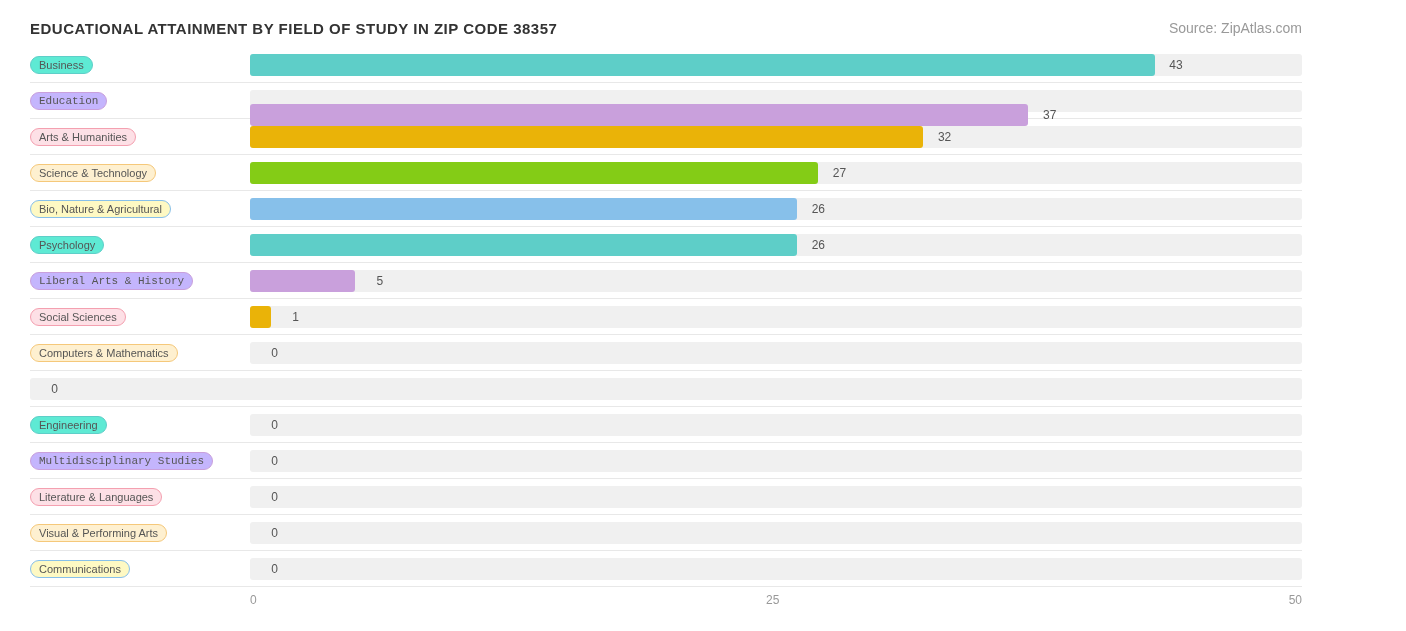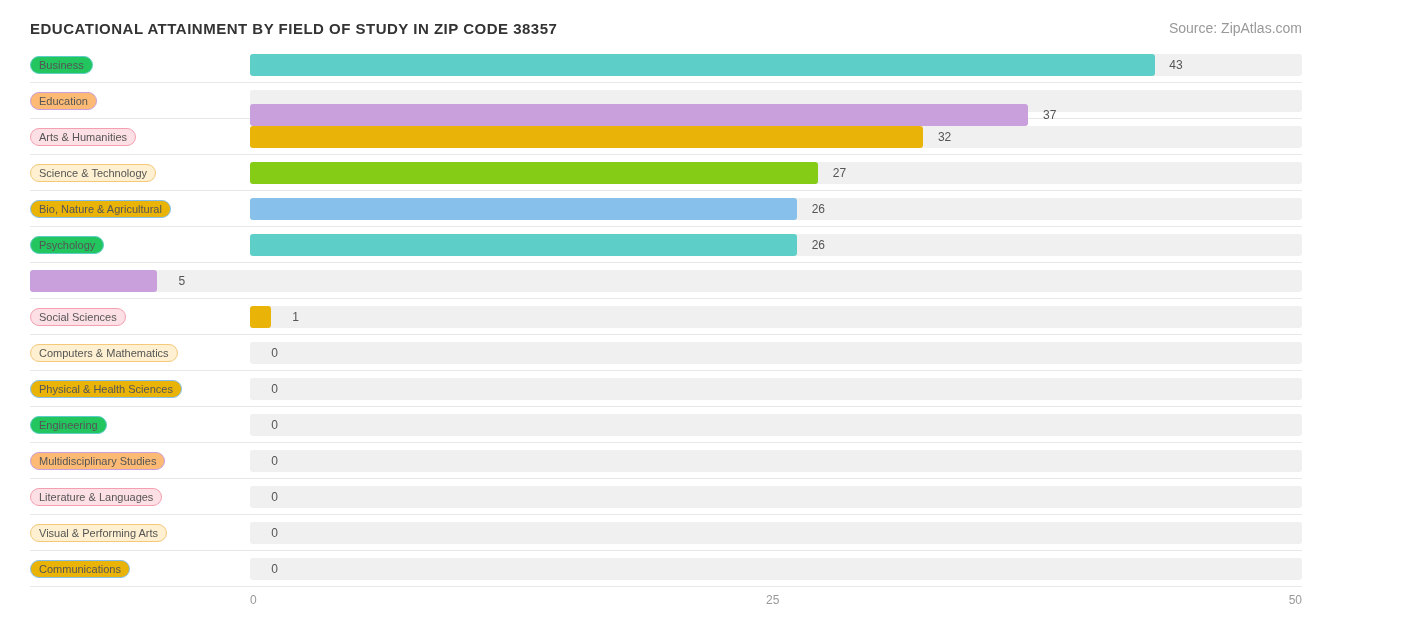--- a/index.html
+++ b/index.html
@@ -105,25 +105,25 @@
       justify-content: space-between;
       font-size: 12px;
       color: #999;
     }
     
     .color-teal { background: #5ecec8; text-align: center; }
     .color-purple { background: #c9a0dc; }
     .color-pink { background: #eab308; }
     .color-orange { background: #84cc16; }
     .color-blue { background: #87c0ea; }
-    .pill-teal { background: #22c55e; border: 1px solid #5ecec8; }
-    .pill-purple { background: #fdba74; border: 1px solid #c9a0dc; }
+    .pill-teal { background: #5eead4; border: 1px solid #5ecec8; }
+    .pill-purple { background: #c4b5fd; border: 1px solid #c9a0dc; font-family: Liberation Mono, monospace; }
     .pill-pink { background: #fde0e6; border: 1px solid #f4a0b0; }
     .pill-orange { background: #fef0d0; border: 1px solid #f5c87a; }
-    .pill-blue { background: #eab308; border: 1px solid #87c0ea; }
+    .pill-blue { background: #fef9c3; border: 1px solid #87c0ea; }
   </style>
 </head>
 <body>
 
 <div class="chart-container">
   <div class="chart-title">EDUCATIONAL ATTAINMENT BY FIELD OF STUDY IN ZIP CODE 38357</div>
   <div class="chart-source">Source: ZipAtlas.com</div>
 
   <div class="chart-area">
     <div class="bars-section" id="bars-section">
@@ -181,20 +181,23 @@
           <div class="bar-label">
             <span class="label-pill pill-teal">Psychology</span>
           </div>
           <div class="bar-track">
             <div class="bar-fill color-teal" style="width: 52%;">
               <span class="bar-value">26</span>
             </div>
           </div>
         </div>
         <div class="bar-row">
+          <div class="bar-label">
+            <span class="label-pill pill-purple">Liberal Arts &amp; History</span>
+          </div>
           <div class="bar-track">
             <div class="bar-fill color-purple" style="width: 10%;">
               <span class="bar-value">5</span>
             </div>
           </div>
         </div>
         <div class="bar-row">
           <div class="bar-label">
             <span class="label-pill pill-pink">Social Sciences</span>
           </div>
@@ -208,23 +211,20 @@
           <div class="bar-label">
             <span class="label-pill pill-orange">Computers &amp; Mathematics</span>
           </div>
           <div class="bar-track">
             <div class="bar-fill color-orange" style="width: 0%;">
               <span class="bar-value">0</span>
             </div>
           </div>
         </div>
         <div class="bar-row">
-          <div class="bar-label">
-            <span class="label-pill pill-blue">Physical &amp; Health Sciences</span>
-          </div>
           <div class="bar-track">
             <div class="bar-fill color-blue" style="width: 0%;">
               <span class="bar-value">0</span>
             </div>
           </div>
         </div>
         <div class="bar-row">
           <div class="bar-label">
             <span class="label-pill pill-teal">Engineering</span>
           </div>

